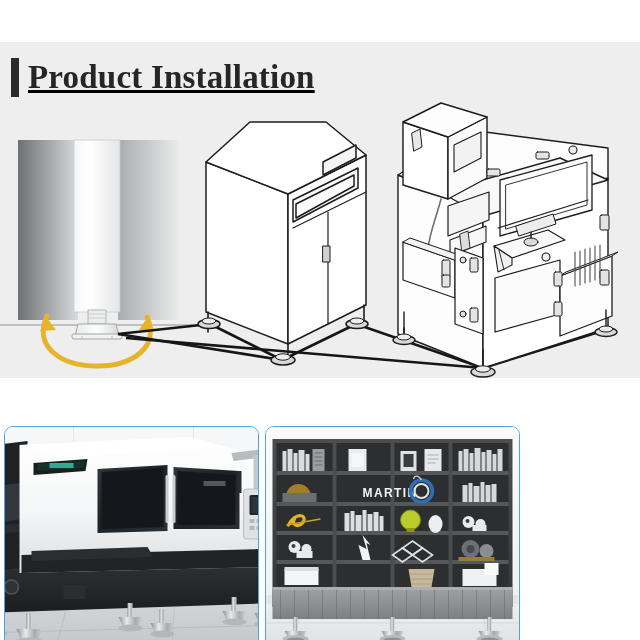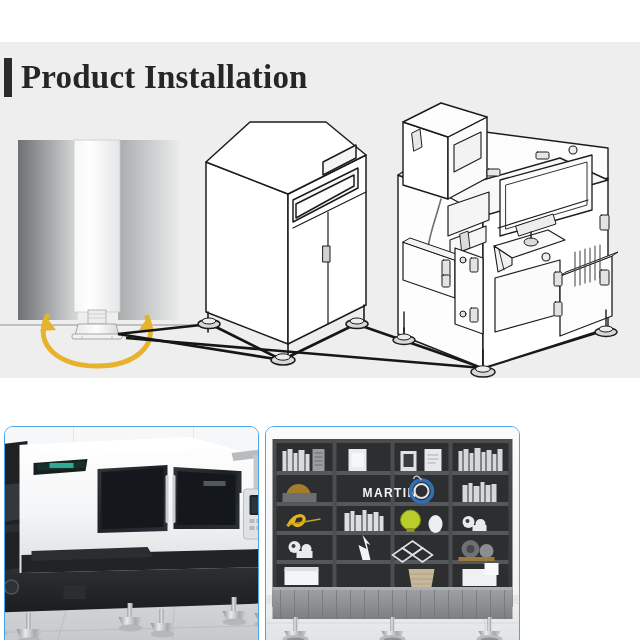--- a/index.html
+++ b/index.html
@@ -14,22 +14,22 @@
 
   
   .top-strip { position:absolute; left:0; top:0; width:640px; height:42px; background:#ffffff; }
   .gray-canvas {
     position:absolute; left:0; top:42px; width:640px; height:336px;
     background:#eeeeee;
   }
 
   
   .title-row {
-    position:absolute; left:4px; top:58px;
-    display:flex; align-items:center; gap:9px;
+    position:absolute; left:11px; top:58px;
+    display:flex; align-items:center; gap:9px;text-decoration:underline;
   }
   .title-bar { width:8px; height:39px; background:#2b2b2b; flex:none; }
   .title-text {
     font-size:33px; font-weight:bold; color:#262626;
     letter-spacing:0.2px; line-height:39px;
     font-family:"Liberation Serif", serif;
     white-space:nowrap;
   }
 
   

